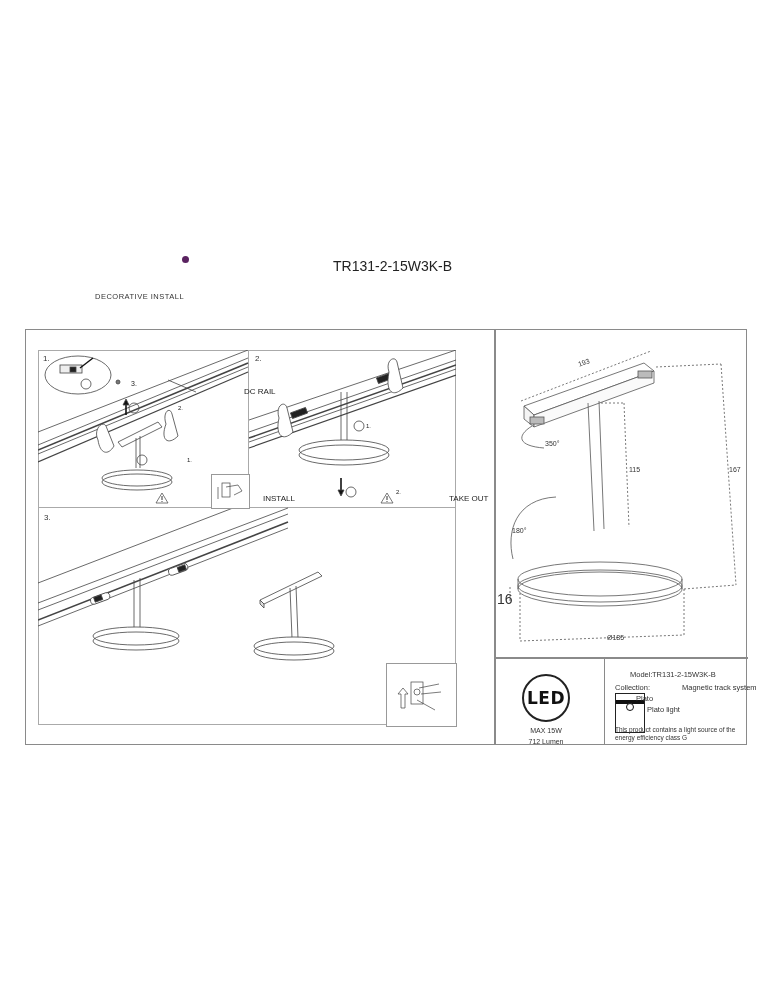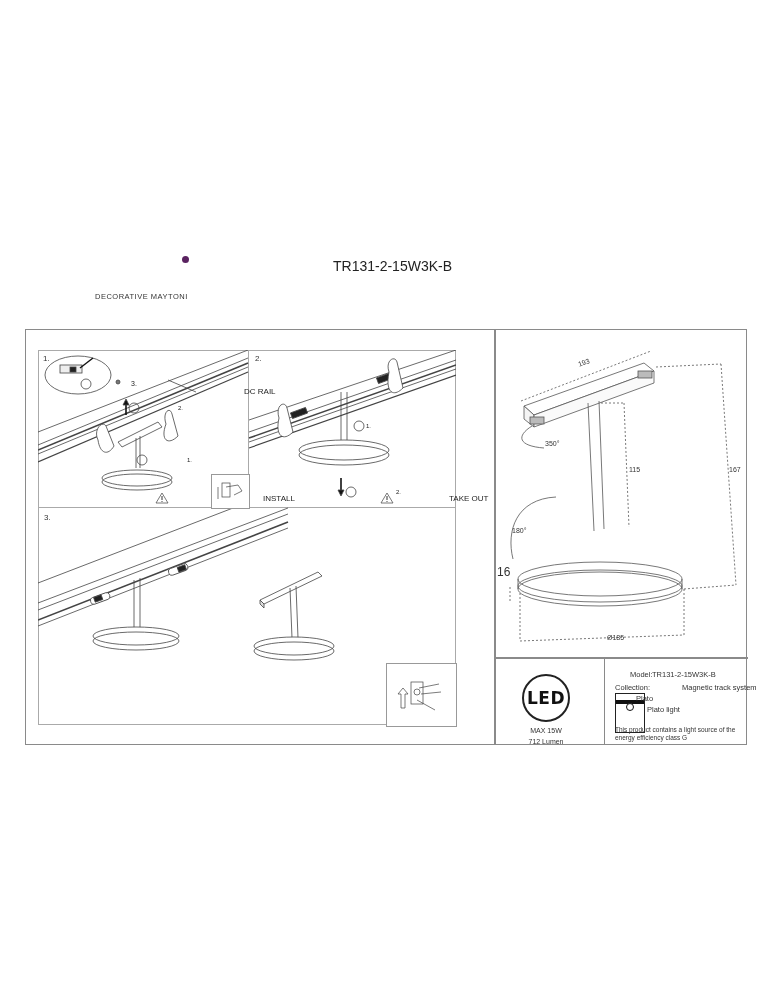--- a/index.html
+++ b/index.html
@@ -36,21 +36,21 @@
   .track-icon { left: 615px; top: 693px; width: 30px; height: 40px; border: 1px solid #222; box-sizing: border-box; }
   .track-icon .bar { position: absolute; left: 0; top: 6px; width: 100%; height: 4px; background: #111; }
   .track-icon .bulb { position: absolute; left: 10px; top: 9px; width: 6px; height: 6px; border: 1px solid #111; border-radius: 50%; background: #fff; }
   .dim { font-size: 7px; color: #333; }
 </style>
 </head>
 <body>
 
 <div class="abs logo">
   <div class="logo-dot"></div>
-  <div class="logo-sub">DECORATIVE MAYTONI</div>
+  <div class="logo-sub">DECORATIVE INSTALL</div>
 </div>
 
 <div class="abs title">
   <div class="title-sub">TR131-2-15W3K-B</div>
 </div>
 
 <div class="abs outer"></div>
 <div class="abs vdiv"></div>
 
 <div class="abs inner"></div>
@@ -220,21 +220,21 @@
     <line x1="24" y1="262" x2="24" y2="310" stroke-dasharray="2,2"></line>
     <line x1="188" y1="258" x2="188" y2="304" stroke-dasharray="2,2"></line>
     <line x1="188" y1="258" x2="240" y2="254" stroke-dasharray="2,2"></line>
   </g>
 </svg>
 <div class="abs dim" style="left:578px;top:359px;transform:rotate(-20deg);">193</div>
 <div class="abs dim" style="left:545px;top:440px;">350°</div>
 <div class="abs dim" style="left:629px;top:466px;">115</div>
 <div class="abs dim" style="left:729px;top:466px;">167</div>
 <div class="abs dim" style="left:512px;top:527px;">180°</div>
-<div class="abs dim" style="left:497px;top:565px;font-size:12px;">16</div>
+<div class="abs dim" style="left:497px;top:591px;font-size:14px;">16</div>
 <div class="abs dim" style="left:607px;top:634px;">Ø185</div>
 
 <div class="abs info-top"></div>
 <div class="abs info-vdiv"></div>
 
 <div class="abs led-circle">
   <span class="led-text">LED</span>
 </div>
 <div class="abs spec" style="left:496px;top:727px;">MAX 15W</div>
 <div class="abs spec" style="left:496px;top:738px;">712 Lumen</div>

